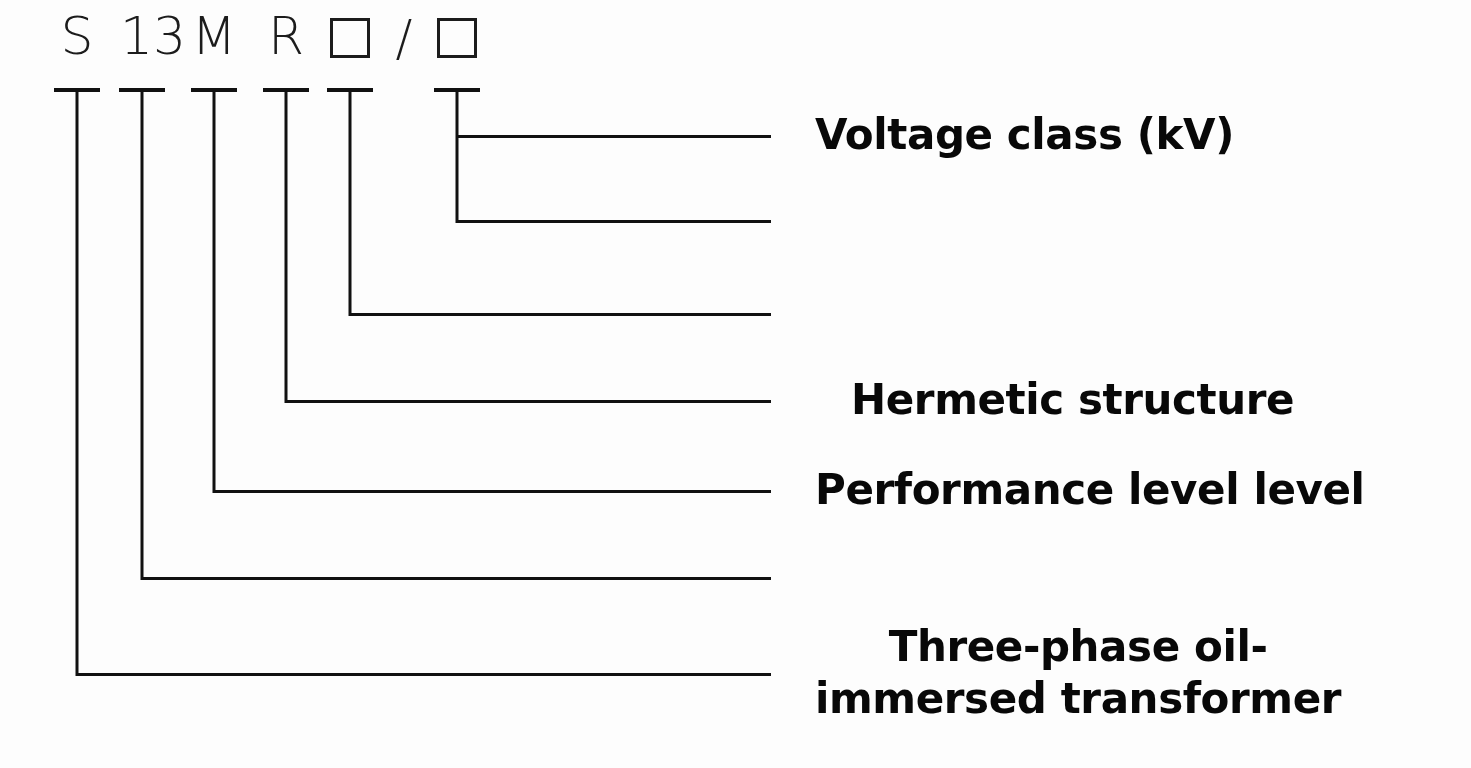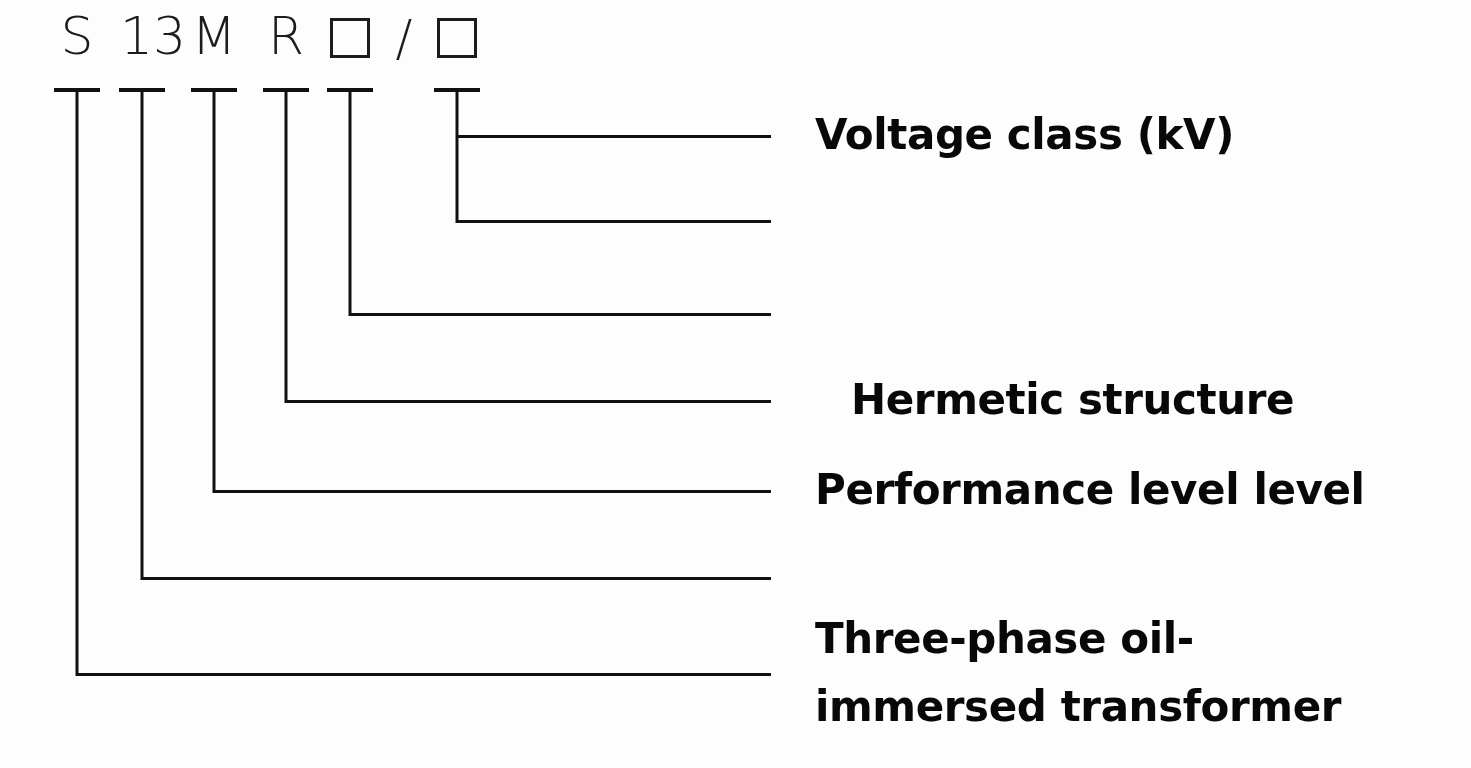--- a/index.html
+++ b/index.html
@@ -84,21 +84,22 @@
     font-family: "DejaVu Sans", sans-serif;
     font-weight: 700;
     font-size: 42px;
     line-height: 54px;
     letter-spacing: -0.4px;
     color: #080808;
     white-space: pre-line;
     transform: translateY(-50%);
   }
   .label.two-line {
-    line-height: 68px;
+    line-height: 52px;
+    text-align: center;
   }
 </style>
 </head>
 <body>
 
 <div id="stage">
 
   <div id="code-row">
       <div class="code-char" style="left: 77px;">S</div>
       <div class="code-char" style="left: 153px;">13</div>

